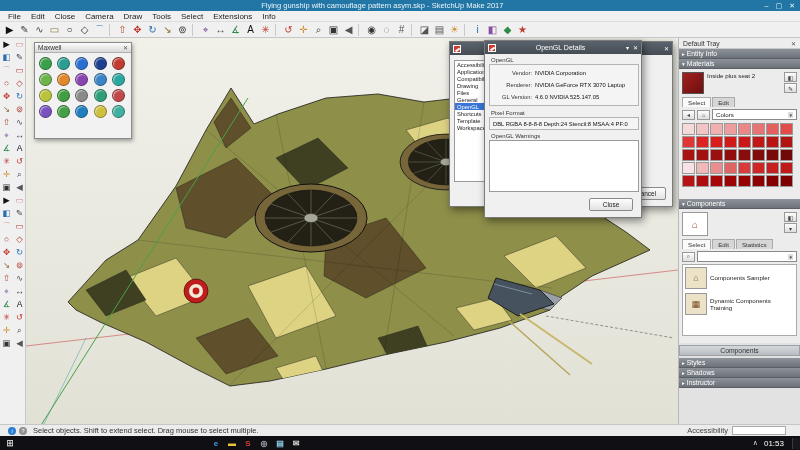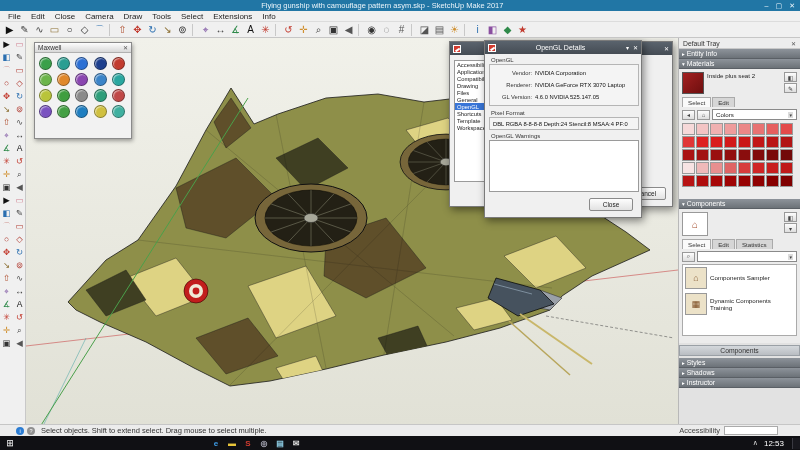--- a/index.html
+++ b/index.html
@@ -76,21 +76,21 @@
   .sw{width:13px;height:12px;border:1px solid #9a9a9a;}
   .compbody{height:134px;background:#ececec;padding:3px;overflow:hidden;}
   .compthumb{width:26px;height:24px;background:#fff;border:1px solid #999;display:inline-flex;align-items:center;justify-content:center;font-size:10px;color:#a34a2a;}
   .complist{margin-top:2px;background:#fff;border:1px solid #aaa;height:72px;overflow:hidden;}
   .citem{display:flex;gap:3px;padding:2px;align-items:center;}
   .cthumb{width:22px;height:22px;background:#ece2c8;border:1px solid #999;display:inline-flex;align-items:center;justify-content:center;font-size:9px;color:#7a4a20;flex:0 0 auto;}
   .clabel{font-size:6.2px;color:#222;line-height:1.15;}
   .pfoot{height:11px;background:linear-gradient(#d4d8dc,#b9bdc2);border:1px solid #9aa0a6;display:flex;align-items:center;justify-content:center;font-size:6.8px;color:#333;margin:2px 0;}
 
   
-  .statusbar{position:absolute;left:0;top:424px;width:800px;height:12px;background:#ececec;border-top:1px solid #c6c6c6;display:flex;align-items:center;padding:0 16px;font-size:7.5px;color:#333;}
+  .statusbar{position:absolute;left:0;top:424px;width:800px;height:12px;background:#ececec;border-top:1px solid #c6c6c6;display:flex;align-items:center;padding:0 8px;font-size:7.5px;color:#333;}
   .sic{width:8px;height:8px;border-radius:50%;color:#fff;font-size:5.5px;display:inline-flex;align-items:center;justify-content:center;margin-right:3px;flex:0 0 auto;}
   .sic.blue{background:#2b7cd3;}
   .sic.gray{background:#909090;}
   .shint{flex:1;margin-left:3px;white-space:nowrap;overflow:hidden;}
   .mlabel{margin-right:4px;color:#444;}
   .mbox{width:54px;height:9px;background:#fff;border:1px solid #aaa;margin-right:6px;}
 
   
   .taskbar{position:absolute;left:0;top:436px;width:800px;height:14px;background:#101014;display:flex;align-items:center;color:#fff;}
   .tstart{width:20px;text-align:center;font-size:9px;color:#fff;}
@@ -520,18 +520,18 @@
     <span class="tapps">
         <span class="tapp" style="color:#3f9ee8">e</span>
         <span class="tapp" style="color:#e8c53a">▬</span>
         <span class="tapp" style="color:#d23b2f">S</span>
         <span class="tapp" style="color:#b8b8c8">◎</span>
         <span class="tapp" style="color:#8fd0e8">▤</span>
         <span class="tapp" style="color:#d8d8d8">✉</span>
       </span>
     <span class="tright">
       <span class="tico">∧</span>
-      <span class="tclock">12:53</span>
+      <span class="tclock">01:53</span>
       <span class="tnotif"></span>
     </span>
   </div>
 
 </div>
 
 </body></html>

